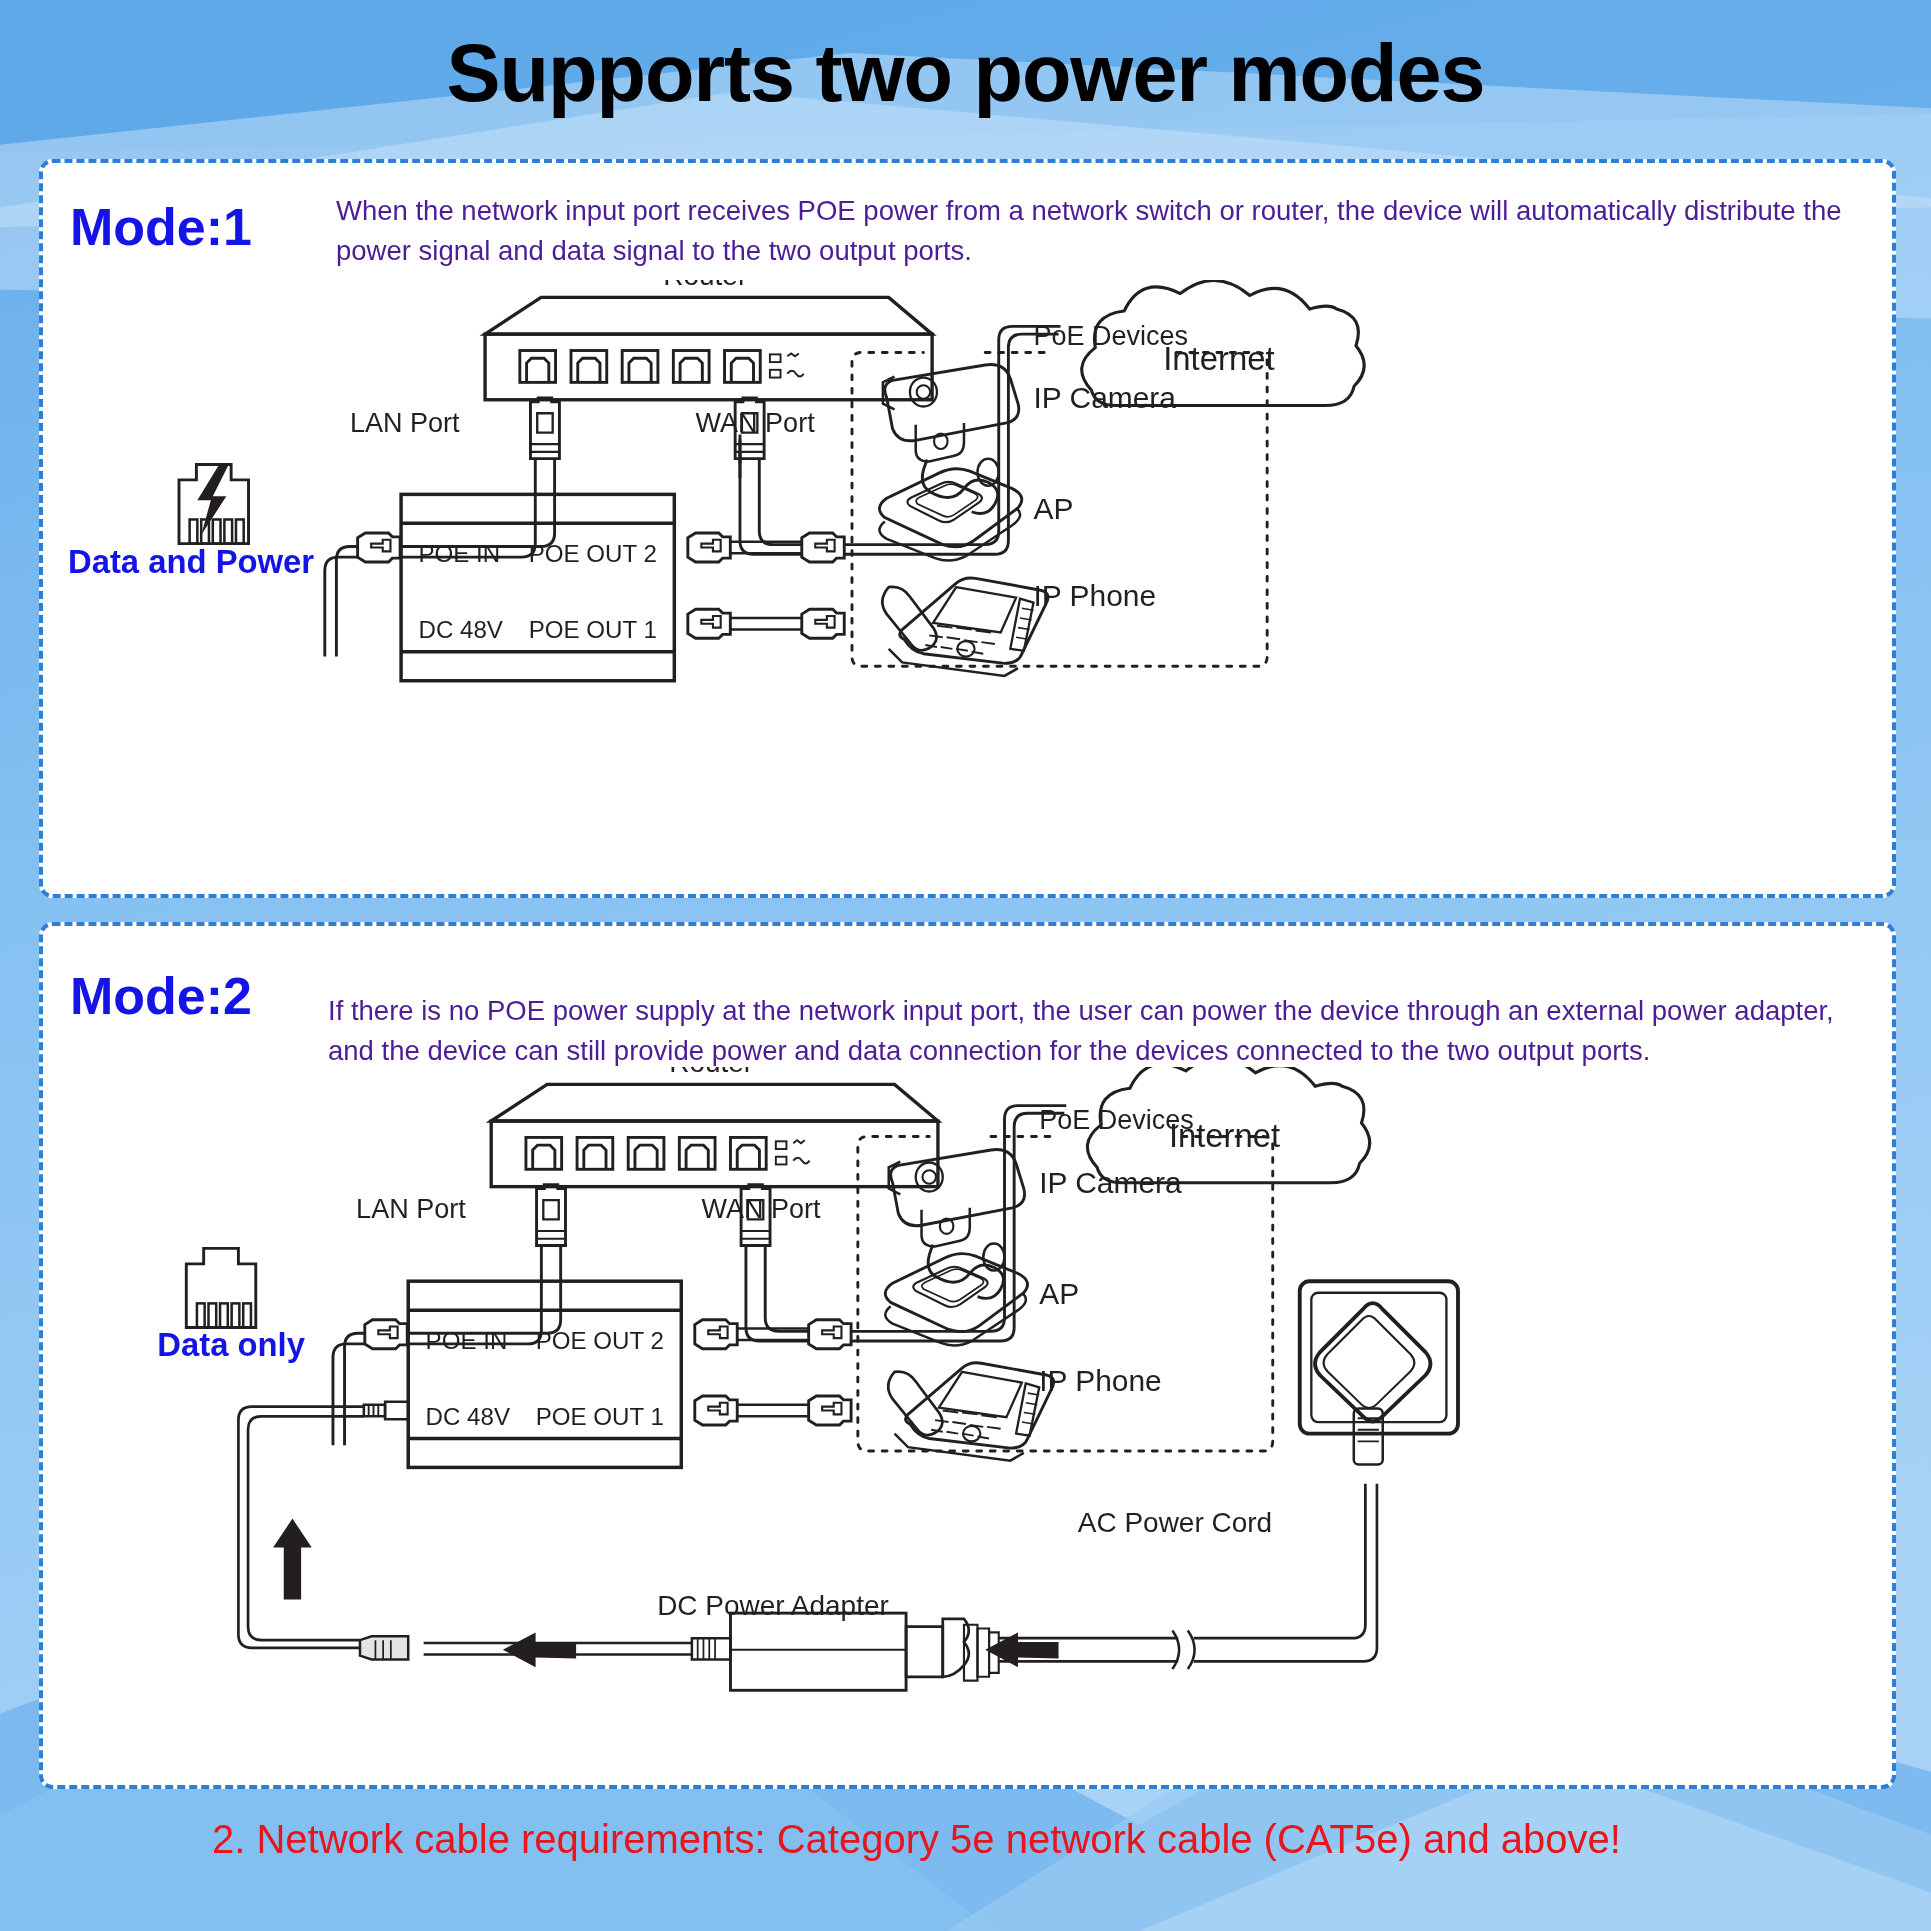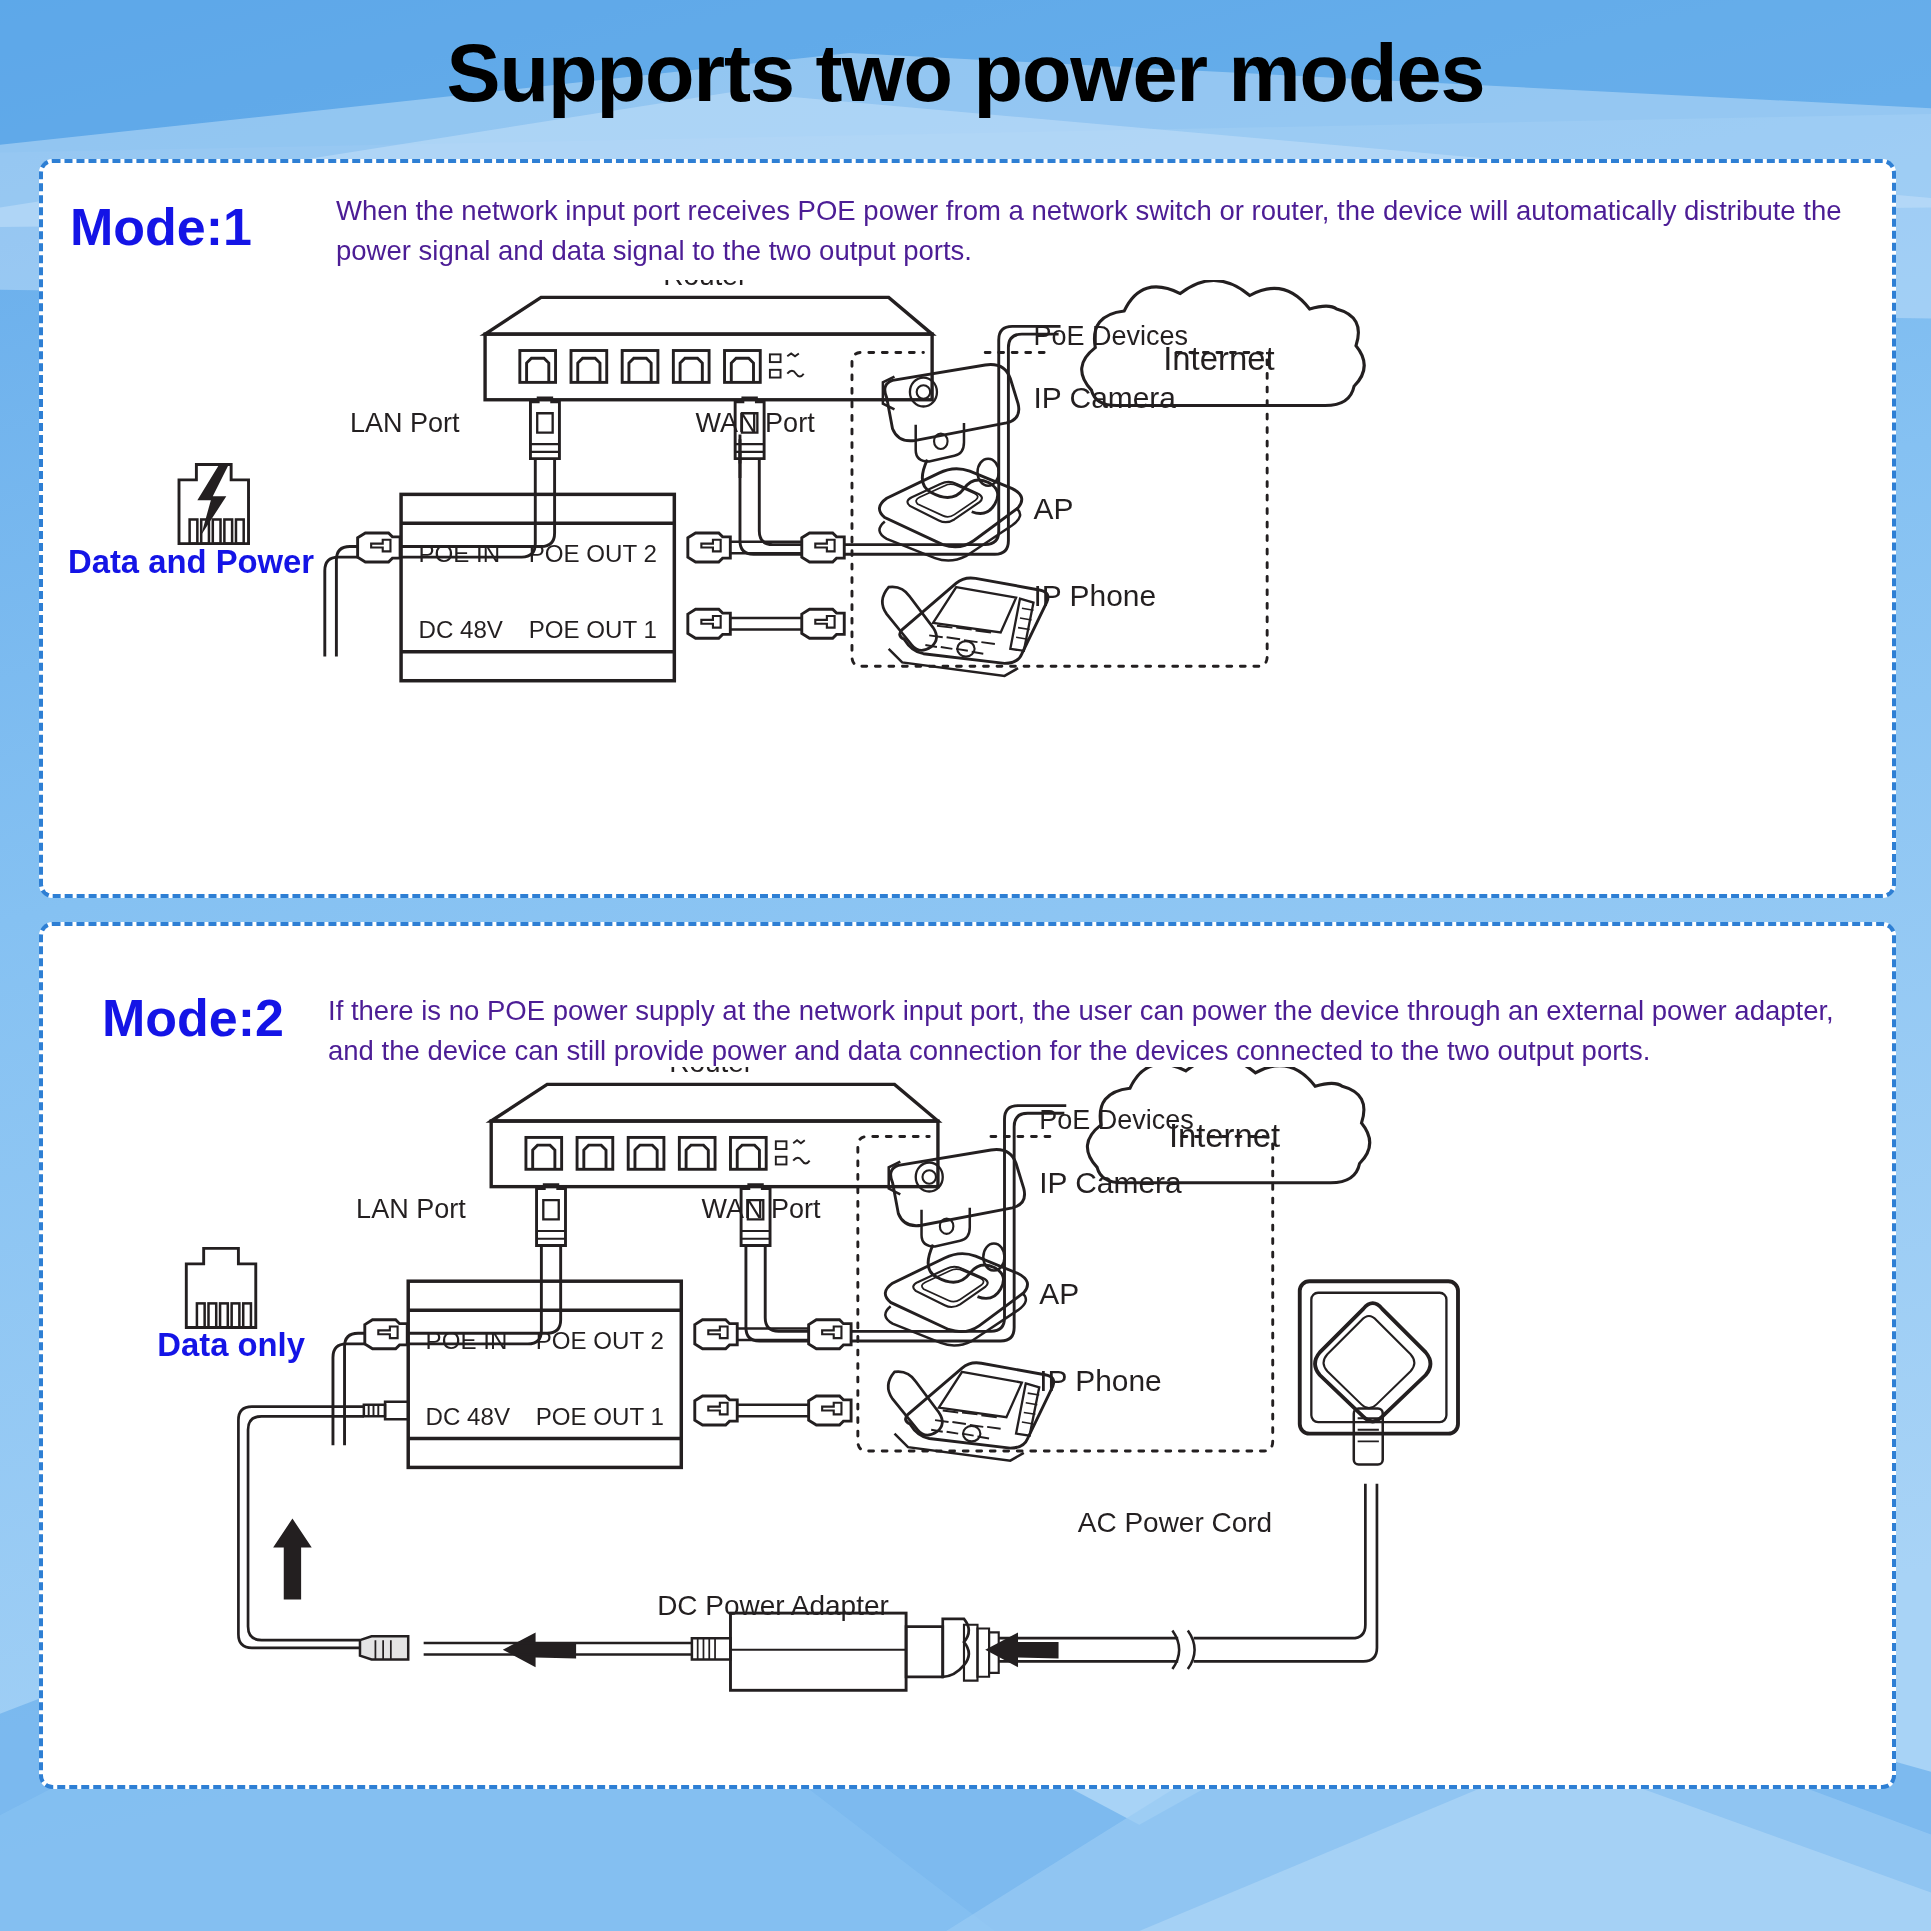--- a/index.html
+++ b/index.html
@@ -222,21 +222,21 @@
           <path d="M1018 340 l12 2 M1016 350 l12 2 M1014 360 l12 2 M1012 370 l12 2"></path>
         </g>
   </g>
   <text class="lbl" style="font-size:31px" x="1030" y="338">IP Phone</text>
 
 </svg>
 </div>
 
 <div class="panel" id="panel2"></div>
 
-<div class="mode-label" style="left:70px;top:988px;margin-left:32px;">Mode:2</div>
+<div class="mode-label" style="left:70px;top:966px;">Mode:2</div>
 <div class="mode-desc" style="left:328px;top:991px;width:1545px;">If there is no POE power supply at the network input port, the user can power the device through an external power adapter, and the device can still provide power and data connection for the devices connected to the two output ports.</div>
 
 <div class="dwrap" style="left:39px;top:1067px;">
 <svg class="diagram" width="1849" height="714" viewBox="0 0 1915 740" xmlns="http://www.w3.org/2000/svg">
 
   <g>
     <path class="stroke" stroke-width="3.2" d="M1322 20 q-26 -34 -62 -14 q-36 -30 -72 -2 q-40 -20 -58 18 q-36 4 -30 38 q-26 20 -4 44 q4 16 26 16 l216 0 q26 0 30 -20 q20 -20 2 -42 q10 -30 -20 -38 q-8 -6 -28 0 z"></path>
   </g>
   <text class="lbl" style="font-size:34px" x="1228" y="83" text-anchor="middle">Internet</text>
 
@@ -425,14 +425,15 @@
     <rect class="stroke" stroke-width="2.6" x="1362" y="354" width="30" height="58" rx="5" fill="#ececec"></rect>
     <g class="stroke" stroke-width="2">
           <path d="M1366 364 l22 0 M1366 376 l22 0 M1366 388 l22 0"></path>
         </g>
   </g>
 
 </svg>
 </div>
 
 <div class="note">
+  <span class="l2">2. Network cable requirements: Category 5e network cable (CAT5e) and above!</span>
 </div>
 
 
 </body></html>

